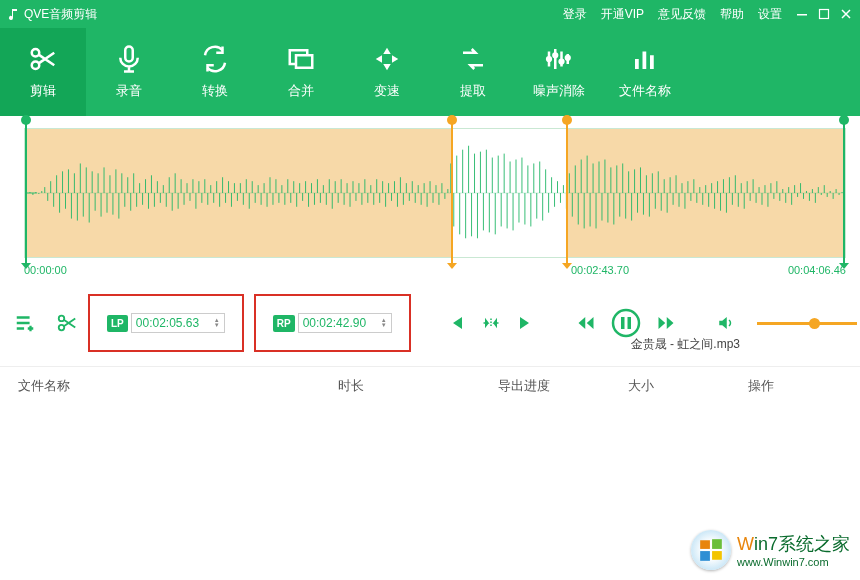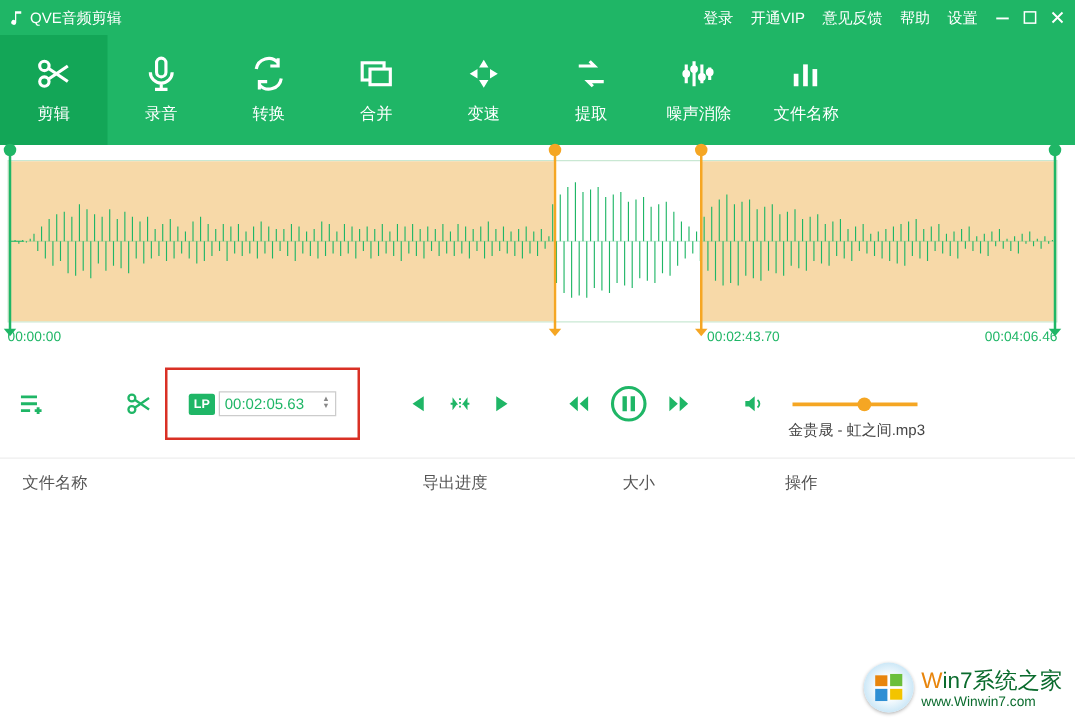--- a/index.html
+++ b/index.html
@@ -7,21 +7,21 @@
 .titlebar{height:28px;background:#1fb666;display:flex;align-items:center;color:#fff;font-size:12px;padding:0 8px}
 .titlebar .app-title{flex:1;display:flex;align-items:center;gap:4px}
 .titlebar .right-links{display:flex;gap:14px;}
 .titlebar .right-links span{cursor:pointer}
 .win-ctrl{display:flex;gap:10px;margin-left:14px;align-items:center}
 .win-ctrl svg{cursor:pointer}
 .toolbar{height:88px;background:#1fb666;display:flex}
 .tool-item{width:86px;display:flex;flex-direction:column;align-items:center;justify-content:center;gap:8px;color:#fff;font-size:13px;cursor:pointer}
 .tool-item.active{background:#13a657}
 .tool-item svg{width:30px;height:30px}
-.wave-area{padding:12px 14px 4px 6px;position:relative}
+.wave-area{padding:12px 14px 4px 24px;position:relative}
 .wave-box{height:130px;border:1px solid #c9e8d3;position:relative;background:#fff}
 .sel{position:absolute;top:0;bottom:0;background:#f7d9a8}
 .sel1{left:0;width:52%}
 .sel2{left:66%;right:0}
 .marker{position:absolute;top:-10px;bottom:-8px;width:2px;background:#f5a623}
 .marker .dot{position:absolute;top:-4px;left:-4px;width:10px;height:10px;border-radius:50%;background:#f5a623}
 .marker .tri{position:absolute;bottom:-4px;left:-4px;width:0;height:0;border-left:5px solid transparent;border-right:5px solid transparent;border-top:6px solid #f5a623}
 .marker.green{background:#1fb666}
 .marker.green .dot{background:#1fb666}
 .marker.green .tri{border-top-color:#1fb666}
@@ -228,20 +228,27 @@
         </g>
       </svg>
   </span>
   <div class="time-box">
     <span class="chip">LP</span>
     <div class="time-input">
       <span>00:02:05.63</span>
       <span class="spin">▲<br>▼</span>
     </div>
   </div>
+  <div class="time-box">
+    <span class="chip">RP</span>
+    <div class="time-input">
+      <span>00:02:42.90</span>
+      <span class="spin">▲<br>▼</span>
+    </div>
+  </div>
 
   <div class="playgrp">
     <svg width="18" height="18" viewBox="0 0 24 24">
         <path d="M6 4v16M20 4L8 12l12 8z" fill="#1fb666"></path>
       </svg>
     <svg width="20" height="18" viewBox="0 0 24 24">
         <path d="M2 12h6l-3-4v8l3-4M22 12h-6l3-4v8l-3-4" fill="none" stroke="#1fb666" stroke-width="2"></path>
         <path d="M12 6v12" stroke="#1fb666" stroke-width="2" stroke-dasharray="2 2"></path>
       </svg>
     <svg width="18" height="18" viewBox="0 0 24 24">
@@ -265,20 +272,21 @@
         <path d="M16 8a5 5 0 0 1 0 8" fill="none" stroke="#1fb666" stroke-width="2"></path>
       </svg>
     <div class="vol-slider">
         <div class="vol-knob"></div>
       </div>
   </div>
 </div>
 
 <div class="table-head">
   <div>文件名称</div>
+  <div>时长</div>
   <div>导出进度</div>
   <div>大小</div>
   <div>操作</div>
 </div>
 
 <div class="watermark">
   <div class="wlogo">
     <svg width="26" height="26" viewBox="0 0 24 24">
         <g>
           <rect x="2" y="3" width="9" height="8" fill="#e8850c"></rect>

